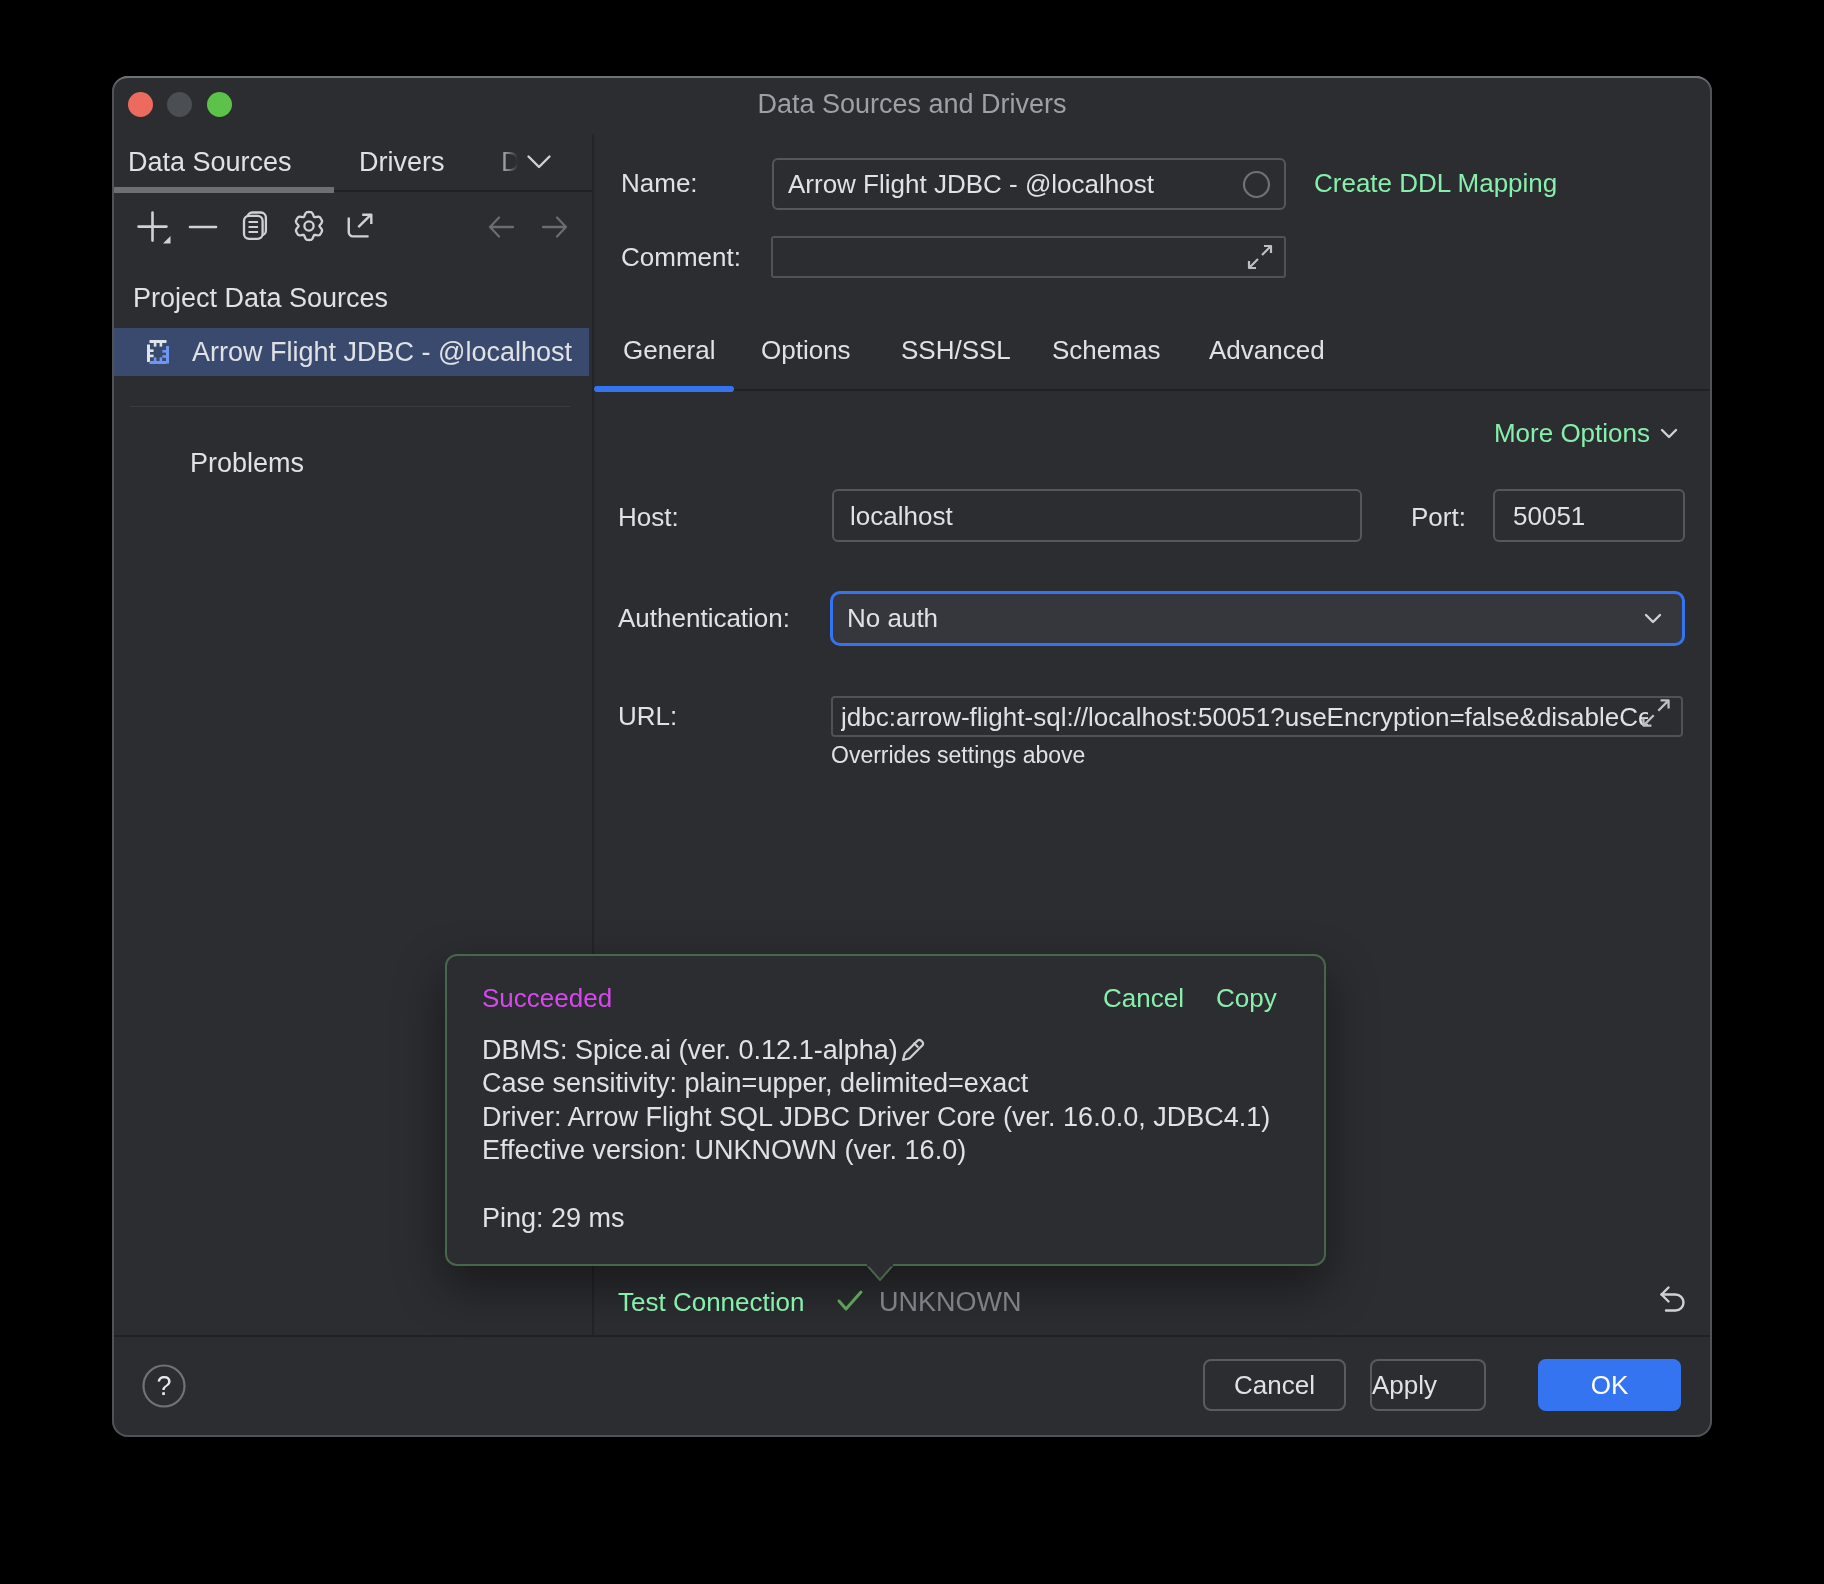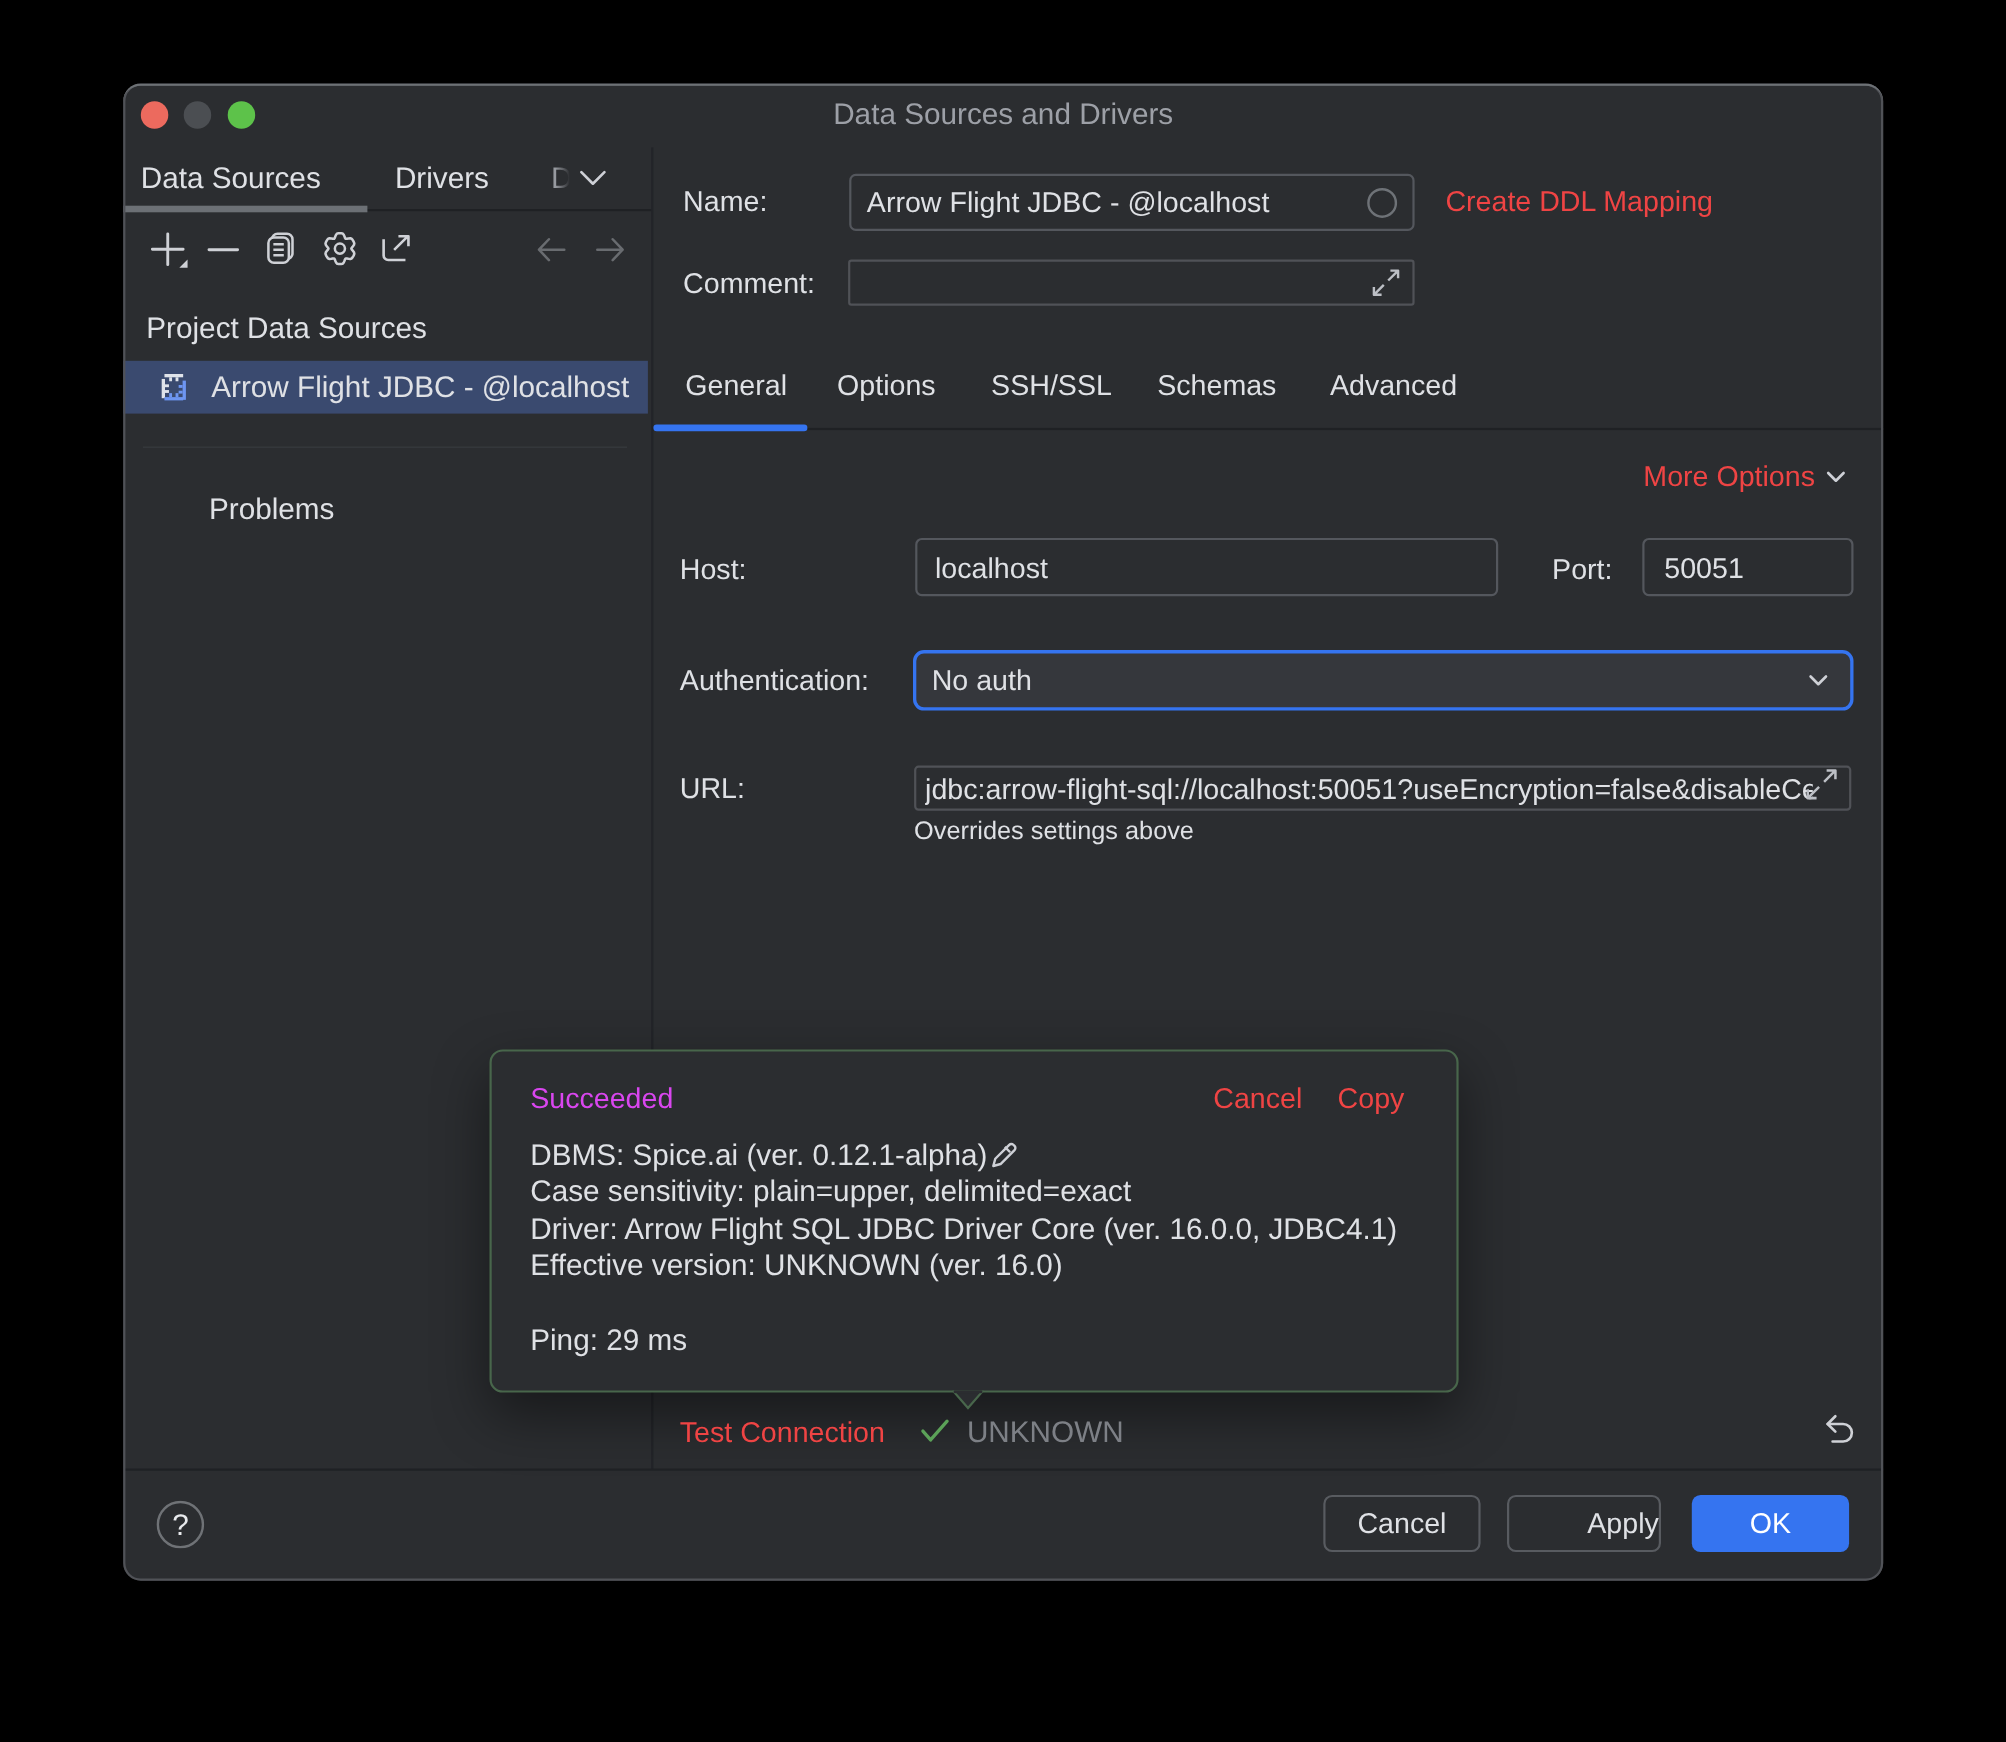--- a/index.html
+++ b/index.html
@@ -1,21 +1,21 @@
 <!DOCTYPE html>
 <html><head><meta charset="utf-8"><style>
 *{margin:0;padding:0;box-sizing:border-box}
 html,body{width:1824px;height:1584px;background:#000;font-family:"Liberation Sans",sans-serif;overflow:hidden}
 .abs{position:absolute}
 .win{position:absolute;left:112px;top:76px;width:1600px;height:1361px;background:#2b2d30;border-radius:16px}
 .win::after{content:"";position:absolute;inset:0;border:2px solid #505257;border-radius:16px;pointer-events:none}
 .t{color:#dfe1e5;font-size:26px;white-space:nowrap}
 .row{position:absolute;display:flex;align-items:center;white-space:nowrap}
 .b{font-weight:normal}
-.link{color:#ef4444}
+.link{color:#86efac}
 .dim{color:#9da0a7}
 .field{position:absolute;border:2px solid #54575d;border-radius:6px}
 svg{display:block}
 </style></head>
 <body>
 <div class="win">
 <div class="abs" style="left:0;top:0;width:1600px;height:20px;border-top:2px solid #6d7175;border-radius:16px 16px 0 0;z-index:3"></div>
 
 <div class="row" style="left:0;right:0;top:8px;height:40px;justify-content:center">
       <span class="t b dim" style="font-size:27px">Data Sources and Drivers</span>
@@ -244,20 +244,20 @@
 </svg>
 
 <div class="abs" style="left:0;top:1259px;width:1600px;height:2px;background:#1f2124"></div>
 <svg class="abs" style="left:30px;top:1288px" width="44" height="44" viewBox="0 0 44 44">
  <circle cx="22" cy="22" r="20.5" fill="none" stroke="#6f7276" stroke-width="2.2"></circle>
  <text x="22" y="31" text-anchor="middle" font-family="Liberation Sans" font-size="27" fill="#e8eaed">?</text>
 </svg>
 <div class="row" style="left:1091px;top:1283px;width:143px;height:52px;border:2px solid #585b60;border-radius:8px;justify-content:center">
       <span class="t">Cancel</span>
     </div>
-<div class="row" style="left:1258px;top:1283px;width:140px;height:52px;border:2px solid #585b60;border-radius:8px;justify-content:flex-end">
+<div class="row" style="left:1258px;top:1283px;width:116px;height:52px;border:2px solid #585b60;border-radius:8px;justify-content:flex-start">
       <span class="t">Apply</span>
     </div>
 <div class="row" style="left:1426px;top:1283px;width:143px;height:52px;background:#3574f0;border-radius:8px;justify-content:center">
       <span class="t" style="color:#fff">OK</span>
     </div>
 
 </div>
 
 </body></html>

